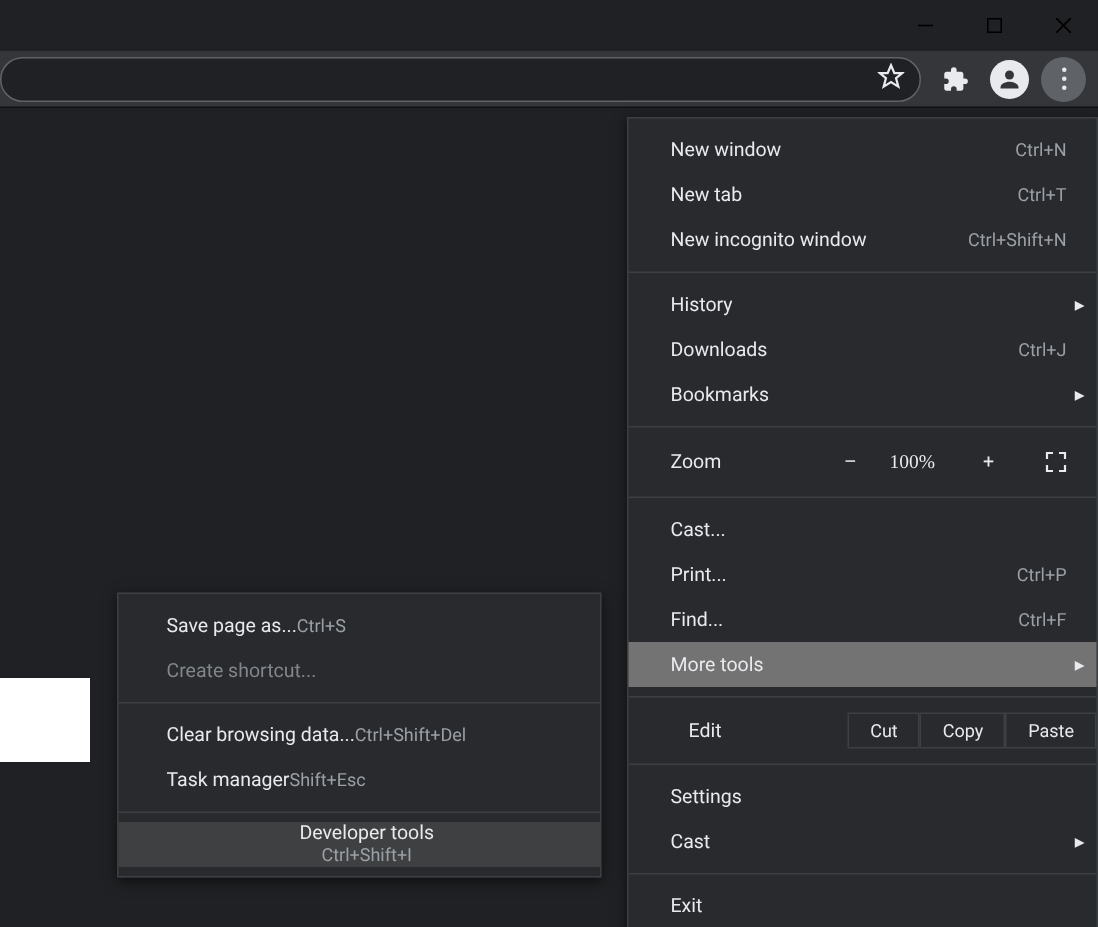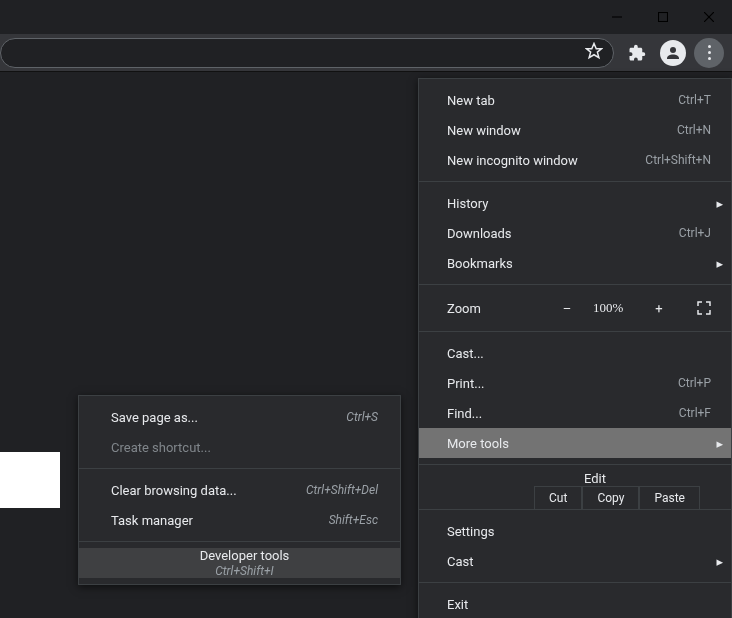--- a/index.html
+++ b/index.html
@@ -153,21 +153,20 @@
     .fullscreen {
       margin-left: 10px;
       width: 18px; height: 18px;
       display: flex; align-items: center; justify-content: center;
     }
     .edit-row {
       height: 32px;
       display: flex;
       align-items: center;
       padding-left: 40px;
-      flex-direction: column;
     }
     .edit-label { flex: 1; }
     .edit-btns {
       display: flex;
       margin-left: 44px;
     }
     .edit-btn {
       border: 1px solid #3c4043;
       padding: 4px 14px;
       font-size: 12px;
@@ -184,24 +183,23 @@
       border: 1px solid #3c4043;
       box-shadow: 0 2px 8px rgba(0,0,0,0.6);
       padding: 6px 0;
       z-index: 30;
     }
     .sub-item {
       height: 30px;
       padding: 0 22px 0 32px;
       display: flex;
       align-items: center;
-      justify-content: space-between;
-      color: #e8eaed;
-    }
-    .sub-item .shortcut { color: #9aa0a6; font-size: 12px; font-style: italic; }
+      color: #e8eaed;
+    }
+    .sub-item .shortcut { color: #9aa0a6; font-size: 12px; }
     .sub-item.disabled { color: #80868b; }
     .sub-item.highlight { background: #3f4042; flex-direction: column; }
 
     .watermark {
       position: absolute;
       right: 22px;
       bottom: 26px;
       width: 86px;
       height: 26px;
       border-radius: 13px;
@@ -266,26 +264,26 @@
     <div class="dot"></div>
   </div>
 </div>
 
 <div class="content-area">
   <div class="white-patch"></div>
 </div>
 
 <div class="main-menu">
   <div class="menu-item">
+    <span>New window</span>
+    <span class="shortcut">Ctrl+N</span>
+  </div>
+  <div class="menu-item">
     <span>New tab</span>
     <span class="shortcut">Ctrl+T</span>
-  </div>
-  <div class="menu-item">
-    <span>New window</span>
-    <span class="shortcut">Ctrl+N</span>
   </div>
   <div class="menu-item">
     <span>New incognito window</span>
     <span class="shortcut">Ctrl+Shift+N</span>
   </div>
   <div class="menu-sep"></div>
   <div class="menu-item">
     <span>History</span>
     <span class="arrow">▸</span>
   </div>

